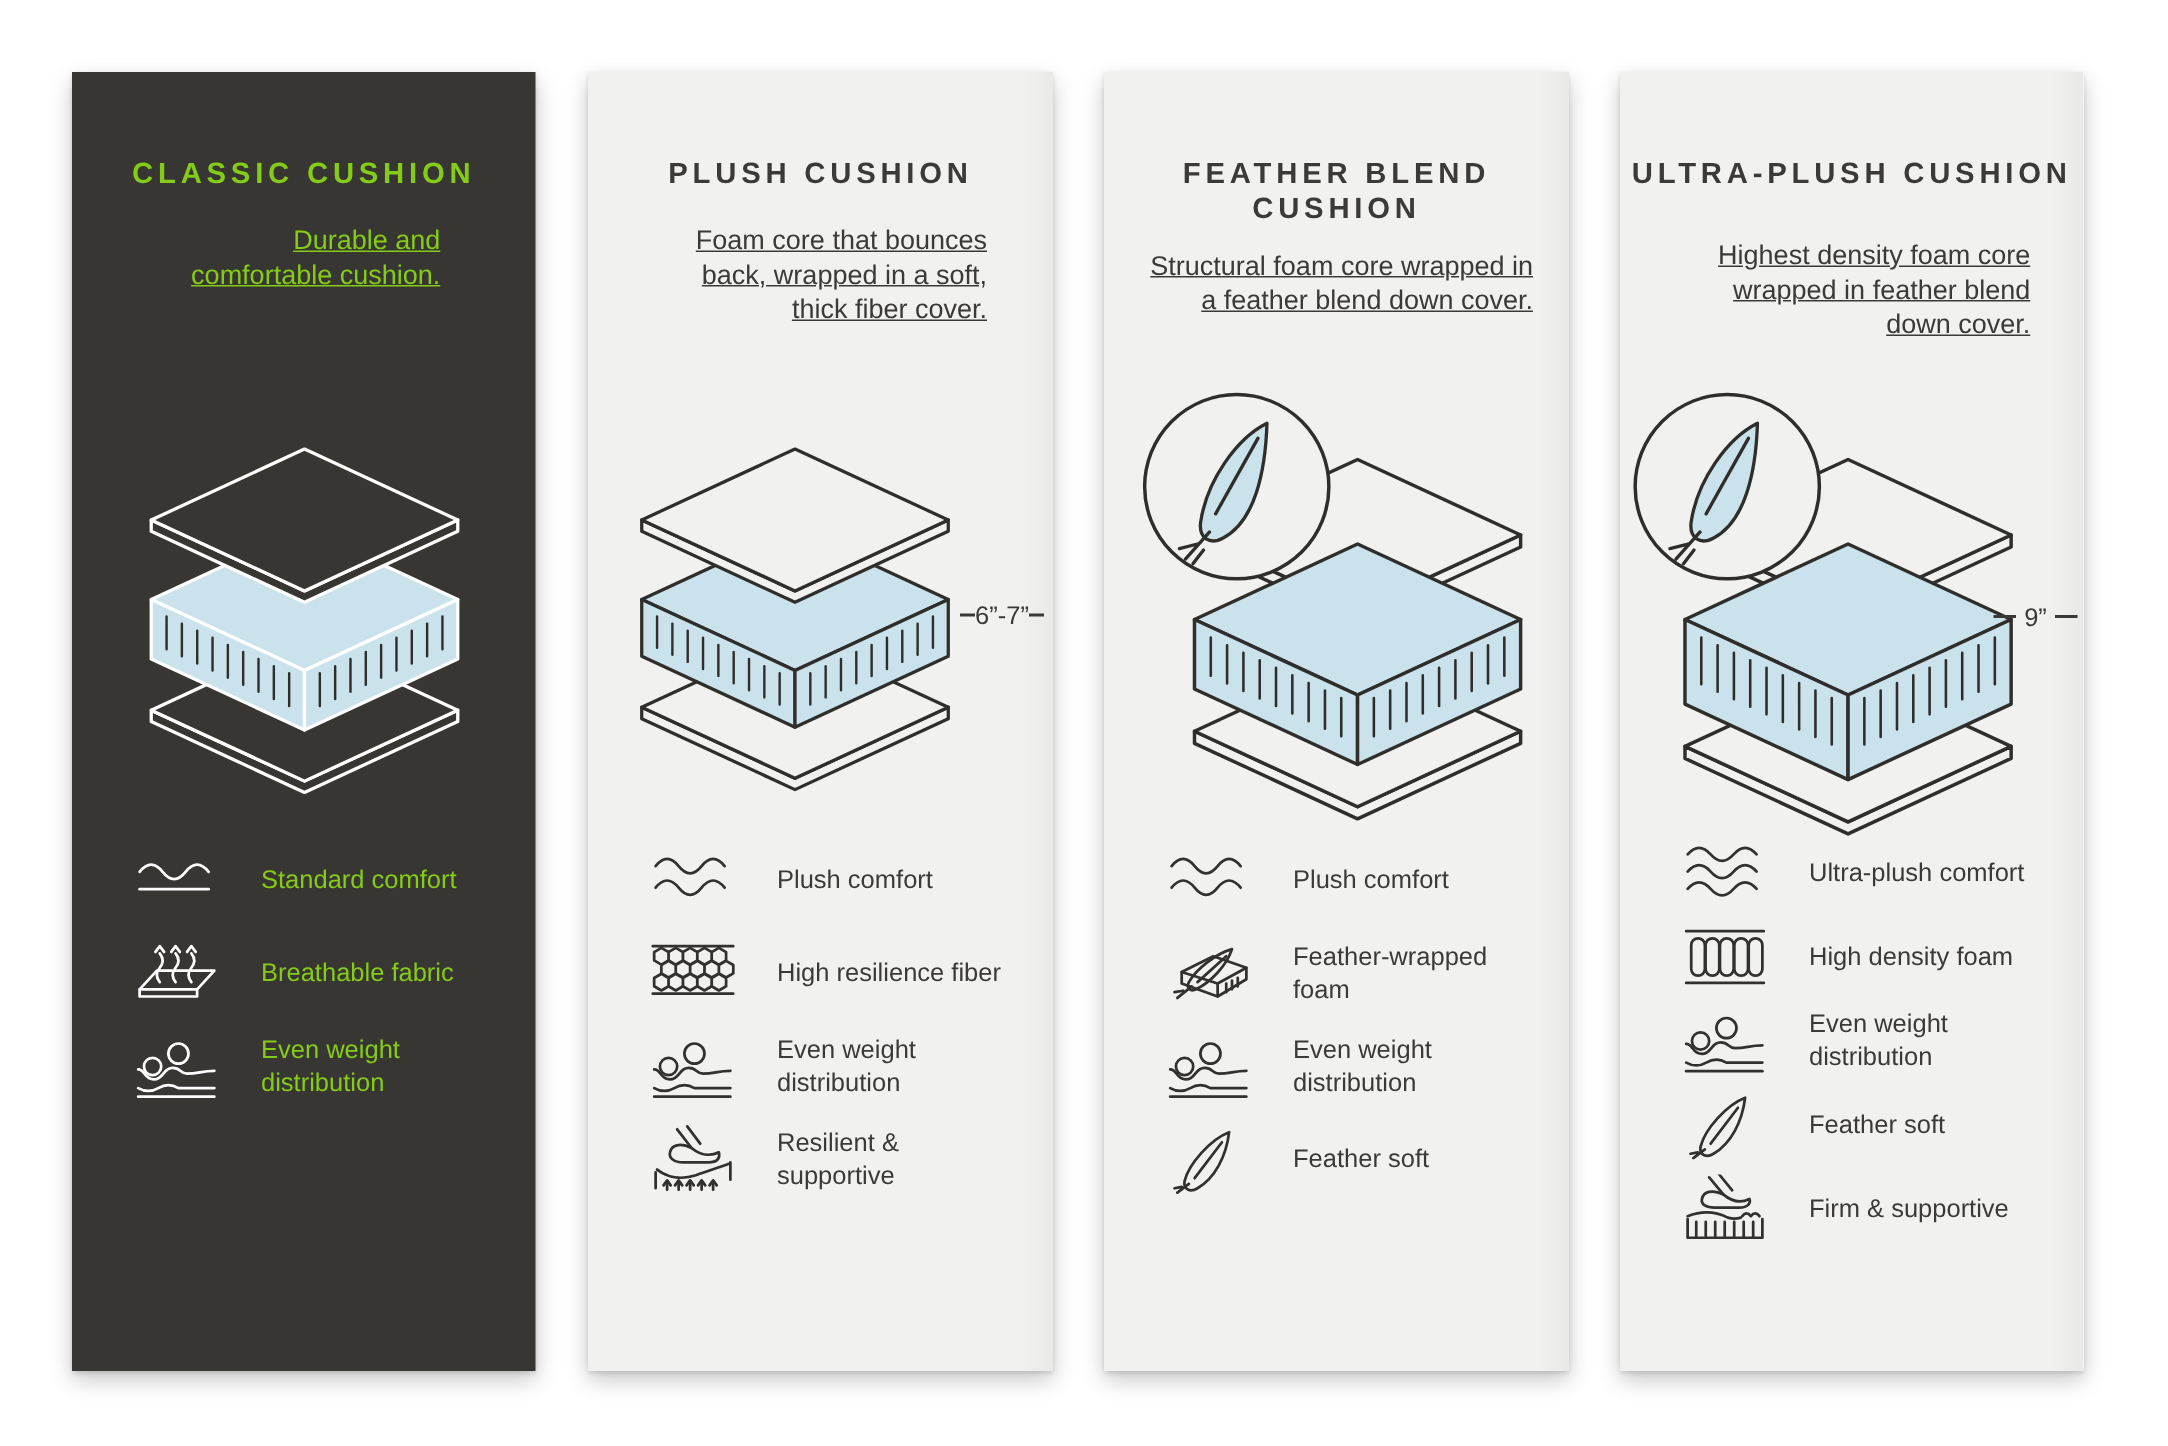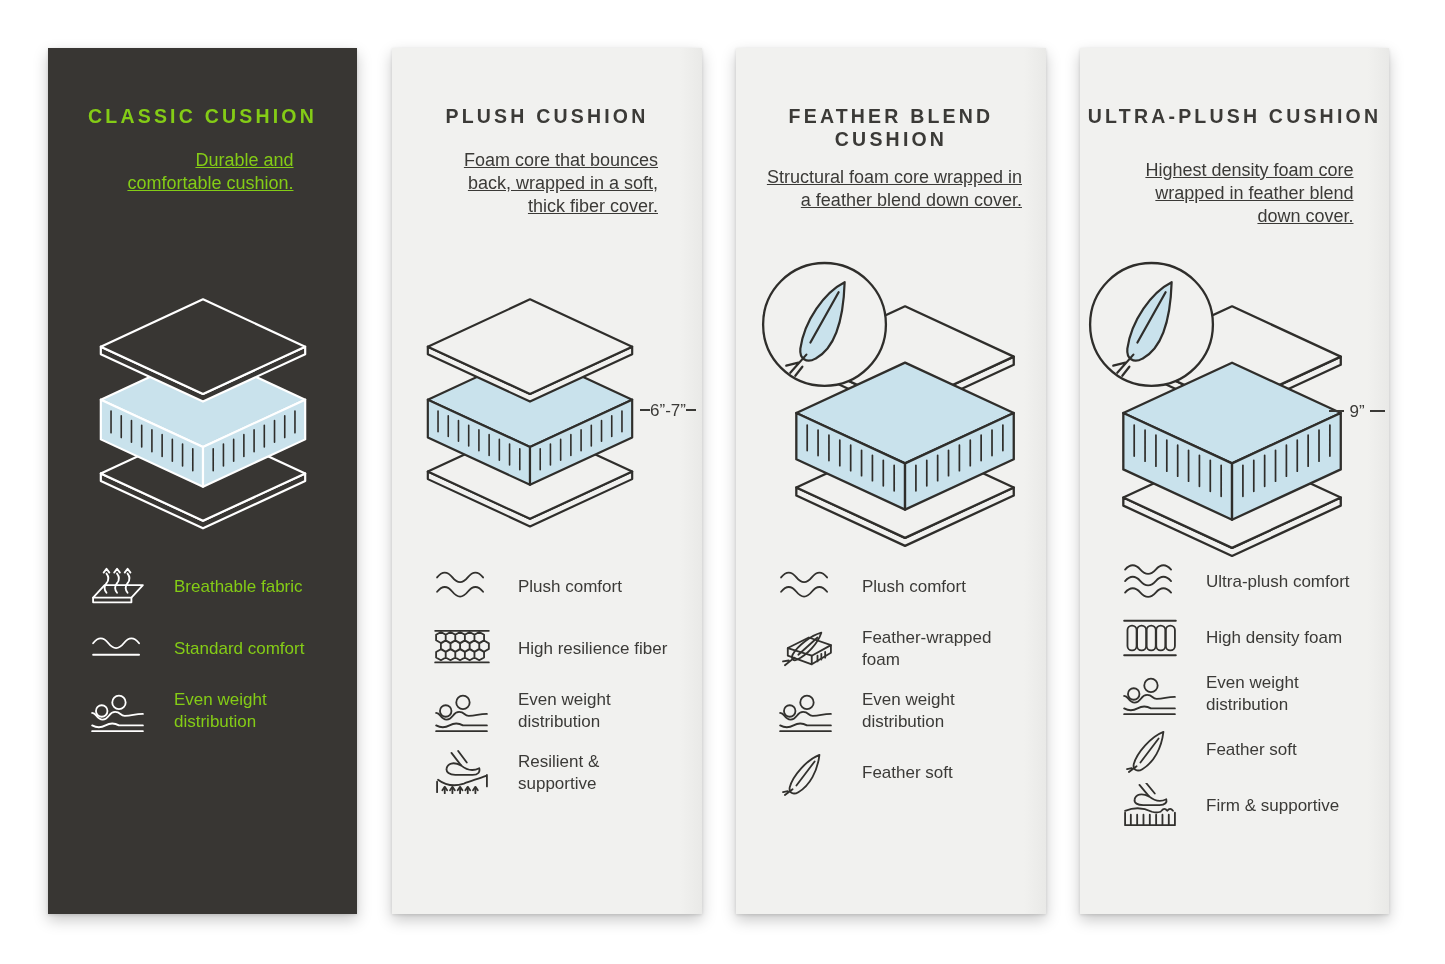--- a/index.html
+++ b/index.html
@@ -61,43 +61,43 @@
        <path d="M22 62 L130 112 L238 62 L238 70 L130 120 L22 70 Z" fill="#383633" stroke="#ffffff" stroke-width="2.3" stroke-linejoin="round"></path>
        <path d="M22 62 L130 12 L238 62 L130 112 Z" fill="#383633" stroke="#ffffff" stroke-width="2.3" stroke-linejoin="round"></path>
      </g>
     </svg></div>
   </div>
   <ul class="features">
     <li class="feature">
       <span class="ficon">
           <svg viewBox="0 0 64 48" width="62" height="46" aria-hidden="true">
     <g fill="none" stroke="currentColor" stroke-width="1.9" stroke-linecap="round" stroke-linejoin="round">
+              <path d="M6 18 q8 -10 16 0 t16 0 t16 0"></path>
+              <path d="M6 30 h48"></path>
+            </g>
+          </svg>
+        </span>
+      <span class="flabel">Standard comfort</span>
+    </li>
+    <li class="feature">
+      <span class="ficon">
+          <svg viewBox="0 0 64 48" width="62" height="46" aria-hidden="true">
+    <g fill="none" stroke="currentColor" stroke-width="1.9" stroke-linecap="round" stroke-linejoin="round">
               <path d="M6 35 L18 22 H58 L46 35 Z"></path>
               <path d="M6 35 V40 H46 V35"></path>
               <path d="M20 30 q-4 -5 0 -10 q4 -5 0 -10"></path>
               <path d="M17 9 l3 -4 3 4"></path>
               <path d="M31 30 q-4 -5 0 -10 q4 -5 0 -10"></path>
               <path d="M28 9 l3 -4 3 4"></path>
               <path d="M42 30 q-4 -5 0 -10 q4 -5 0 -10"></path>
               <path d="M39 9 l3 -4 3 4"></path>
             </g>
           </svg>
         </span>
       <span class="flabel">Breathable fabric</span>
-    </li>
-    <li class="feature">
-      <span class="ficon">
-          <svg viewBox="0 0 64 48" width="62" height="46" aria-hidden="true">
-    <g fill="none" stroke="currentColor" stroke-width="1.9" stroke-linecap="round" stroke-linejoin="round">
-              <path d="M6 18 q8 -10 16 0 t16 0 t16 0"></path>
-              <path d="M6 30 h48"></path>
-            </g>
-          </svg>
-        </span>
-      <span class="flabel">Standard comfort</span>
     </li>
     <li class="feature">
       <span class="ficon">
           <svg viewBox="0 0 64 48" width="62" height="46" aria-hidden="true">
     <g fill="none" stroke="currentColor" stroke-width="1.9" stroke-linecap="round" stroke-linejoin="round">
               <path d="M5 26 c5 0 4 7 11 7 c7 0 6 -8 13 -8 c6 0 5 4 10 4 c8 0 10 -2 19 -2"></path>
               <circle cx="15" cy="24" r="6"></circle>
               <circle cx="33" cy="15" r="7"></circle>
               <path d="M5 39 q7 4 14 0 t14 0 h25"></path>
               <path d="M5 45 h53"></path>

